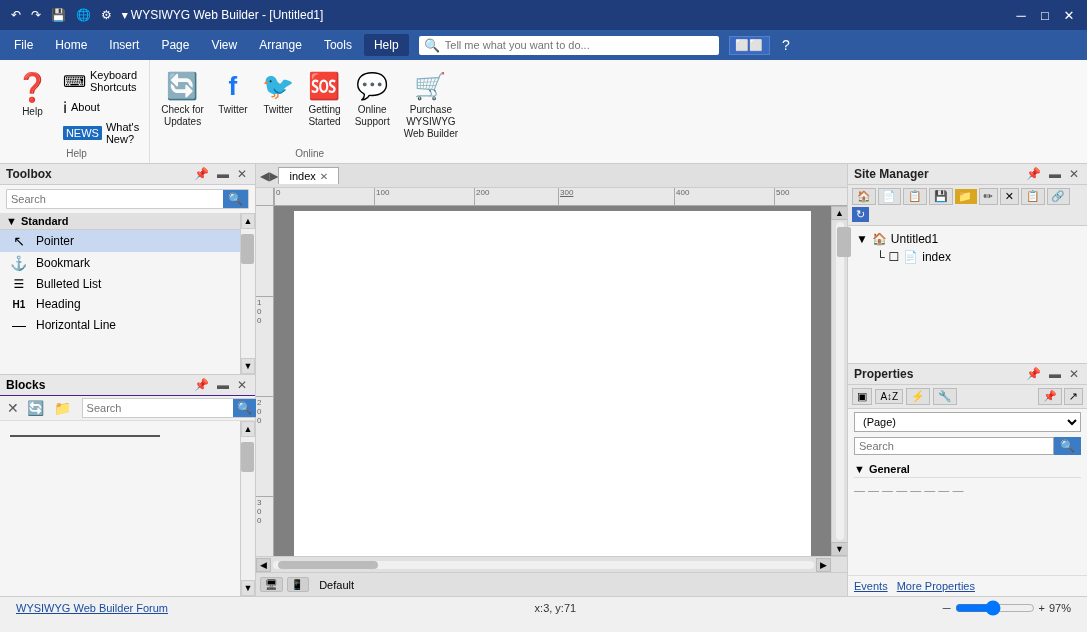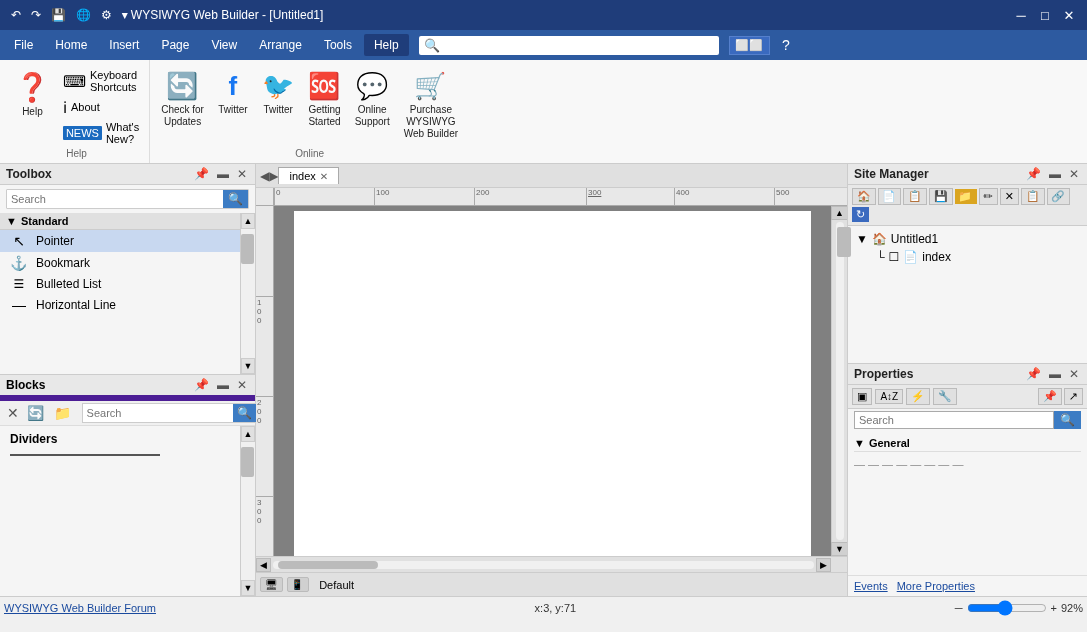--- a/index.html
+++ b/index.html
@@ -85,33 +85,33 @@
     #properties-select { margin: 3px 6px; padding: 2px 4px; font-size: 11px; border: 1px solid #aaa; background: white; width: calc(100% - 12px); }
     #properties-search { display: flex; align-items: center; margin: 2px 6px; }
     #properties-search input { flex: 1; border: 1px solid #aaa; padding: 2px 4px; font-size: 11px; outline: none; }
     #properties-content { flex: 1; padding: 4px 6px; overflow: auto; }
     .prop-section-header { font-weight: bold; font-size: 11px; padding: 2px 0; border-bottom: 1px solid #ddd; margin-bottom: 4px; display: flex; align-items: center; gap: 4px; }
     #properties-footer { padding: 4px 6px; border-top: 1px solid #ddd; font-size: 11px; }
     #properties-footer a { color: #1a4a9e; text-decoration: underline; cursor: pointer; margin-right: 6px; }
 
     
     #blocks-panel { height: 220px; background: #f5f5f5; border-top: 1px solid #ccc; display: flex; flex-direction: column; }
-    #blocks-header { background: #e8e8e8; border-bottom: 6px solid #4c1d95; padding: 3px 6px; display: flex; align-items: center; justify-content: space-between; font-size: 12px; font-weight: bold; }
+    #blocks-header { background: #e8e8e8; border-bottom: 1px solid #4c1d95; padding: 3px 6px; display: flex; align-items: center; justify-content: space-between; font-size: 12px; font-weight: bold; }
     #blocks-toolbar { display: flex; align-items: center; gap: 3px; padding: 2px 4px; background: #f0f0f0; border-bottom: 1px solid #ddd; }
     .blocks-tool-btn { background: none; border: none; cursor: pointer; font-size: 14px; color: #555; padding: 1px 3px; }
     .blocks-search { display: flex; align-items: center; flex: 1; background: white; border: 1px solid #ccc; margin-left: 4px; }
     .blocks-search input { border: none; outline: none; font-size: 11px; flex: 1; padding: 2px 4px; }
     .blocks-search-btn { background: #3c7cc4; border: none; cursor: pointer; padding: 2px 5px; color: white; font-size: 12px; }
     #blocks-content { flex: 1; display: flex; }
     #blocks-list { flex: 1; padding: 4px 10px; overflow: auto; }
     .blocks-section-label { font-size: 12px; font-weight: bold; margin-bottom: 6px; }
     .blocks-divider-preview { width: 150px; height: 2px; background: #555; margin: 8px 0; }
 
     
-    #status-bar { background: #f0f0f0; border-top: 1px solid #ccc; height: 22px; display: flex; align-items: center; padding: 0 4px; font-size: 11px; color: #333; }
+    #status-bar { background: #f0f0f0; border-top: 1px solid #ccc; height: 22px; display: flex; align-items: center; padding: 0 16px; font-size: 11px; color: #333; }
     #status-bar a { color: #1a4a9e; text-decoration: underline; cursor: pointer; }
     #status-coords { margin-left: auto; }
 
     
     .scroll-container { display: flex; flex: 1; overflow: hidden; }
     .scroll-list { flex: 1; overflow-y: auto; }
     .vert-scrollbar { width: 15px; background: #f0f0f0; border-left: 1px solid #ccc; display: flex; flex-direction: column; }
     .vert-scroll-up, .vert-scroll-down { background: #e0e0e0; border: 1px solid #ccc; cursor: pointer; text-align: center; font-size: 9px; padding: 2px 1px; }
     .vert-scroll-track { flex: 1; position: relative; background: #f0f0f0; }
     .vert-scroll-thumb { background: #bbb; width: 13px; height: 30px; position: absolute; top: 5px; left: 0; border-radius: 2px; }
@@ -140,20 +140,21 @@
   <div class="menu-item">File</div>
   <div class="menu-item">Home</div>
   <div class="menu-item">Insert</div>
   <div class="menu-item">Page</div>
   <div class="menu-item">View</div>
   <div class="menu-item">Arrange</div>
   <div class="menu-item">Tools</div>
   <div class="menu-item active">Help</div>
   <div id="search-bar">
     <span style="color:#aaa;font-size:13px;margin-right:4px;">🔍</span>
+    <input type="text" placeholder="Tell me what you want to do..." style="">
   </div>
   <div style="display:flex;align-items:center;margin-left:8px;gap:4px;">
     <button style="background:#3a6abf;border:1px solid #5580cc;color:white;cursor:pointer;padding:2px 6px;font-size:11px;">⬜⬜</button>
     <div id="help-icon">?</div>
   </div>
 </div>
 
 <div id="ribbon">
 
   <div class="ribbon-group">
@@ -240,20 +241,24 @@
           </div>
           <div class="toolbox-item">
             <span class="toolbox-item-icon">⚓</span>
             <span>Bookmark</span>
           </div>
           <div class="toolbox-item">
             <span class="toolbox-item-icon" style="font-size:12px;">☰</span>
             <span>Bulleted List</span>
           </div>
           <div class="toolbox-item">
+            <span class="toolbox-item-icon" style="font-size:10px;font-weight:bold;">H1</span>
+            <span>Heading</span>
+          </div>
+          <div class="toolbox-item">
             <span class="toolbox-item-icon">—</span>
             <span>Horizontal Line</span>
           </div>
         </div>
         <div class="vert-scrollbar">
           <div class="vert-scroll-up">▲</div>
           <div class="vert-scroll-track">
             <div class="vert-scroll-thumb"></div>
           </div>
           <div class="vert-scroll-down">▼</div>
@@ -274,21 +279,20 @@
         <button class="blocks-tool-btn">✕</button>
         <button class="blocks-tool-btn">🔄</button>
         <button class="blocks-tool-btn">📁</button>
         <div class="blocks-search">
           <input type="text" placeholder="Search" style="">
           <button class="blocks-search-btn">🔍</button>
         </div>
       </div>
       <div id="blocks-content" style="flex:1;display:flex;">
         <div id="blocks-list" style="flex:1;padding:6px 10px;">
-          <div class="blocks-section-label">Dividers</div>
           <div class="blocks-divider-preview"></div>
         </div>
         <div class="vert-scrollbar">
           <div class="vert-scroll-up">▲</div>
           <div class="vert-scroll-track">
             <div class="vert-scroll-thumb"></div>
           </div>
           <div class="vert-scroll-down">▼</div>
         </div>
       </div>
@@ -305,21 +309,21 @@
         <span class="close-btn">✕</span>
       </div>
     </div>
 
     <div style="display:flex;">
       <div style="width:18px;background:#e8e8e8;border-right:1px solid #aaa;border-bottom:1px solid #aaa;"></div>
       <div id="canvas-ruler-h" style="flex:1;height:18px;background:#e8e8e8;border-bottom:1px solid #aaa;position:relative;overflow:hidden;">
         <span class="ruler-mark" style="left:0px;">0</span>
         <span class="ruler-mark" style="left:100px;">100</span>
         <span class="ruler-mark" style="left:200px;">200</span>
-        <span class="ruler-mark" style="left:312px;text-decoration:underline;">300</span>
+        <span class="ruler-mark" style="left:284px;text-decoration:underline;">300</span>
         <span class="ruler-mark" style="left:400px;">400</span>
         <span class="ruler-mark" style="left:500px;">500</span>
       </div>
       <div style="width:16px;background:#e8e8e8;border-bottom:1px solid #aaa;"></div>
     </div>
 
     <div style="flex:1;display:flex;">
       <div id="canvas-ruler-v" style="width:18px;background:#e8e8e8;border-right:1px solid #aaa;position:relative;font-size:8px;color:#666;overflow:hidden;">
         <div style="position:absolute;top:90px;left:0;border-top:1px solid #aaa;width:100%;padding-top:1px;padding-left:1px;">1<br>0<br>0</div>
         <div style="position:absolute;top:190px;left:0;border-top:1px solid #aaa;width:100%;padding-top:1px;padding-left:1px;">2<br>0<br>0</div>
@@ -403,20 +407,23 @@
       <div id="properties-toolbar" style="display:flex;align-items:center;gap:3px;padding:3px 4px;background:#e8e8e8;border-bottom:1px solid #ccc;">
         <button class="sm-btn">▣</button>
         <button class="sm-btn" style="font-size:10px;">A↕Z</button>
         <button class="sm-btn">⚡</button>
         <button class="sm-btn">🔧</button>
         <div style="margin-left:auto;display:flex;gap:2px;">
           <button class="sm-btn">📌</button>
           <button class="sm-btn">↗</button>
         </div>
       </div>
+      <select id="properties-select">
+        <option>(Page)</option>
+      </select>
       <div id="properties-search" style="display:flex;align-items:center;margin:2px 6px;">
         <input type="text" style="flex: 1 1 0%; border: 1px solid rgb(170, 170, 170); padding: 2px 4px; font-size: 11px; outline: none;" placeholder="Search">
         <button style="background:#3c7cc4;border:none;cursor:pointer;padding:2px 6px;color:white;font-size:12px;">🔍</button>
       </div>
       <div id="properties-content" style="flex:1;padding:4px 6px;overflow:auto;">
         <div class="prop-section-header">
           <span>▼</span>
           <span>General</span>
         </div>
         <div style="font-size:11px;color:#888;padding:2px 0;">— — — — — — — —</div>
@@ -431,15 +438,15 @@
 
 </div>
 
 <div id="status-bar">
   <a>WYSIWYG Web Builder Forum</a>
   <span id="status-coords">x:3, y:71</span>
   <div style="margin-left:auto;display:flex;align-items:center;gap:4px;">
     <span style="cursor:pointer;">─</span>
     <input type="range" min="10" max="200" value="100" style="width: 80px;">
     <span style="cursor:pointer;">+</span>
-    <span>92%</span>
+    <span>97%</span>
   </div>
 </div>
 
 </body></html>

